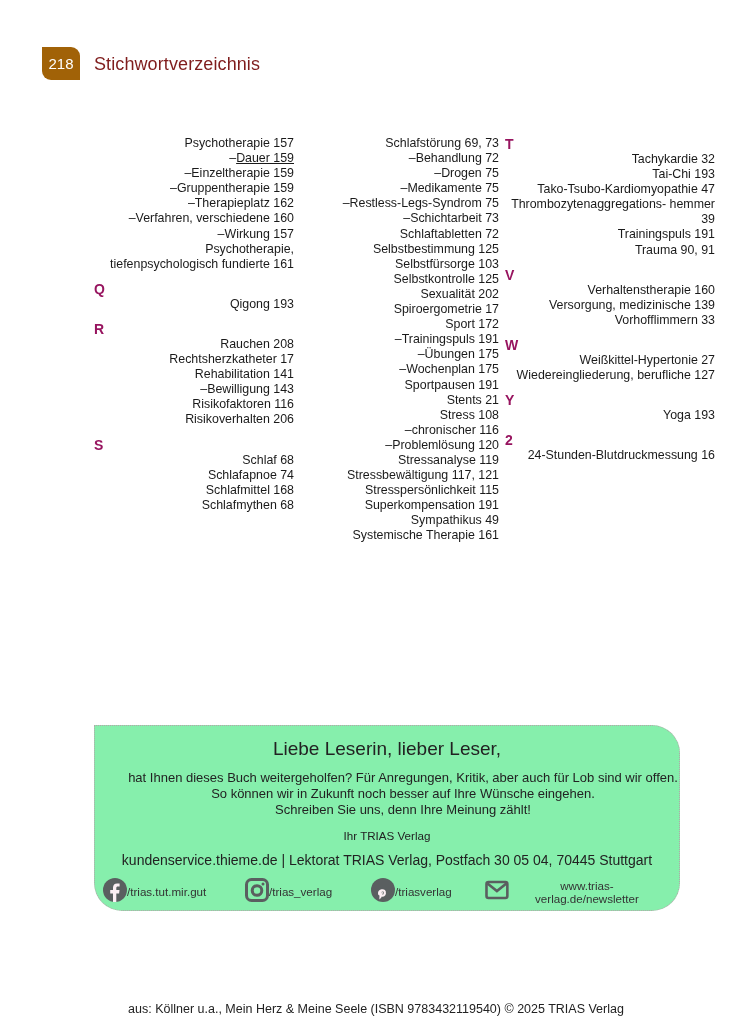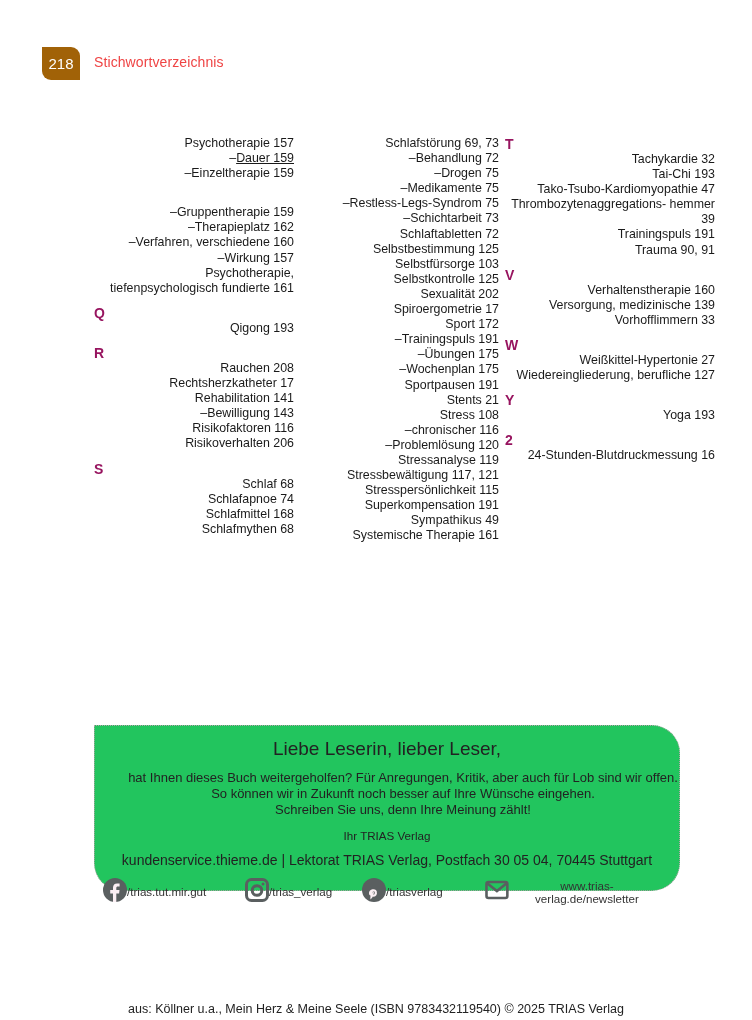--- a/index.html
+++ b/index.html
@@ -7,36 +7,36 @@
       width: 752px; height: 1020px; background: #ffffff; position: relative;
       font-family: "Liberation Sans", sans-serif; color: #1a1a1a; overflow: hidden;
     }
     .page-badge {
       position: absolute; left: 42px; top: 47px; width: 38px; height: 33px;
       background: #a16207; color: #fff; font-size: 15px;
       display: flex; align-items: center; justify-content: center;
       border-radius: 0 9px 0 9px;
     }
     .running-head {
-      position: absolute; left: 94px; top: 54px; font-size: 14px; color: #ef4444;
+      position: absolute; left: 94px; top: 54px; font-size: 18px; color: #7f1d1d;
       letter-spacing: 0.1px;
     }
     .col { position: absolute; top: 136px; font-size: 12.4px; line-height: 15.1px; }
     .col-1 { left: 94px; width: 200px; }
     .col-2 { left: 299px; width: 200px; }
     .col-3 { left: 505px; width: 210px; }
     .letter { color: #97145f; font-weight: bold; font-size: 14px; line-height: 16px; margin-top: 9px; }
     .letter.first { margin-top: 0; }
     .entry { padding-left: 10px; text-indent: -10px; text-align: right; }
     .entry.sub { padding-left: 10px; text-indent: 0; }
     .entry .dash { display: inline-block; width: 12px; }
 
     .feedback-box {
-      position: absolute; left: 94px; top: 725px; width: 586px; height: 166px;
-      background: #22c55e; border: 1.5px dotted #b8a0aa;
+      position: absolute; left: 94px; top: 725px; width: 586px; height: 186px;
+      background: #86efac; border: 1.5px dotted #b8a0aa;
       border-radius: 0 28px 28px 28px; box-sizing: border-box;
       text-align: center;
     }
     .fb-title { font-size: 19px; margin-top: 12px; color: #222; }
     .fb-body { font-size: 13px; line-height: 16px; margin-top: 10px; color: #222; margin-left: 32px; }
     .fb-sign { font-size: 11.6px; margin-top: 11px; color: #222; }
     .fb-contact { font-size: 14px; margin-top: 10px; color: #222; }
     .social-row { position: absolute; left: 0; right: 0; top: 152px; height: 50px; }
     .social {
       position: absolute; top: 0; display: flex; align-items: center;
@@ -53,21 +53,21 @@
 
 <div class="page-badge">
   <span>218</span>
 </div>
 <div class="running-head">Stichwortverzeichnis</div>
 
 <div class="col col-1">
     <div class="entry">Psychotherapie 157</div>
     <div class="entry sub" style="padding-left: 0px; text-decoration: underline;"><span class="dash">–</span><span>Dauer 159</span></div>
     <div class="entry sub" style="padding-left: 0px;"><span class="dash">–</span><span>Einzeltherapie 159</span></div>
-    <div class="entry sub" style="padding-left: 0px; margin-top: 24px;"><span class="dash">–</span><span>Gruppentherapie 159</span></div>
+    <div class="entry sub" style="padding-left: 0px;"><span class="dash">–</span><span>Gruppentherapie 159</span></div>
     <div class="entry sub" style="padding-left: 0px;"><span class="dash">–</span><span>Therapieplatz 162</span></div>
     <div class="entry sub" style="padding-left: 0px;"><span class="dash">–</span><span>Verfahren, verschiedene 160</span></div>
     <div class="entry sub" style="padding-left: 0px;"><span class="dash">–</span><span>Wirkung 157</span></div>
     <div class="entry">Psychotherapie, tiefenpsychologisch fundierte 161</div>
     <div class="letter">Q</div>
     <div class="entry">Qigong 193</div>
     <div class="letter">R</div>
     <div class="entry">Rauchen 208</div>
     <div class="entry">Rechtsherzkatheter 17</div>
     <div class="entry">Rehabilitation 141</div>
@@ -149,21 +149,21 @@
       <span>/trias.tut.mir.gut</span>
     </div>
     <div class="social" style="left:150px;width:100px;">
       <svg viewBox="0 0 24 24">
         <rect x="1.5" y="1.5" width="21" height="21" rx="5" fill="none" stroke="#5a5f60" stroke-width="3"></rect>
         <circle cx="12" cy="12.5" r="4.8" fill="none" stroke="#5a5f60" stroke-width="3"></circle>
         <circle cx="18" cy="6" r="1.5" fill="#5a5f60"></circle>
       </svg>
       <span>/trias_verlag</span>
     </div>
-    <div class="social" style="left:267px;width:90px;">
+    <div class="social" style="left:276px;width:90px;">
       <svg viewBox="0 0 24 24">
         <circle cx="12" cy="12" r="12" fill="#5a5f60"></circle>
         <path d="M11 15.5c-.4 1.9-.9 3.6-2 4.6-.2-1.6.3-2.9.7-4.1-.5-.9.1-2.8 1.2-2.3 1.4.5-1.2 3.4.5 3.7 1.8.4 2.6-3.2 1.4-4.3-1.6-1.7-4.7 0-4.3 2.3.1.6.7.8.3 1.6-1-.2-1.3-1-1.2-2 .2-1.7 1.6-2.9 3-3.1 1.8-.2 3.5.6 3.7 2.3.3 1.9-.8 4-2.7 3.8-.5 0-.7-.3-1-.6" fill="none" stroke="#fbeef3" stroke-width="1.3"></path>
       </svg>
       <span>/triasverlag</span>
     </div>
     <div class="social" style="left:390px;width:180px;">
       <svg viewBox="0 0 24 24">
         <rect x="1.5" y="4" width="21" height="16" rx="2" fill="none" stroke="#5a5f60" stroke-width="2.6"></rect>
         <path d="M2.5 5.5 L12 13 L21.5 5.5" fill="none" stroke="#5a5f60" stroke-width="2.6"></path>

